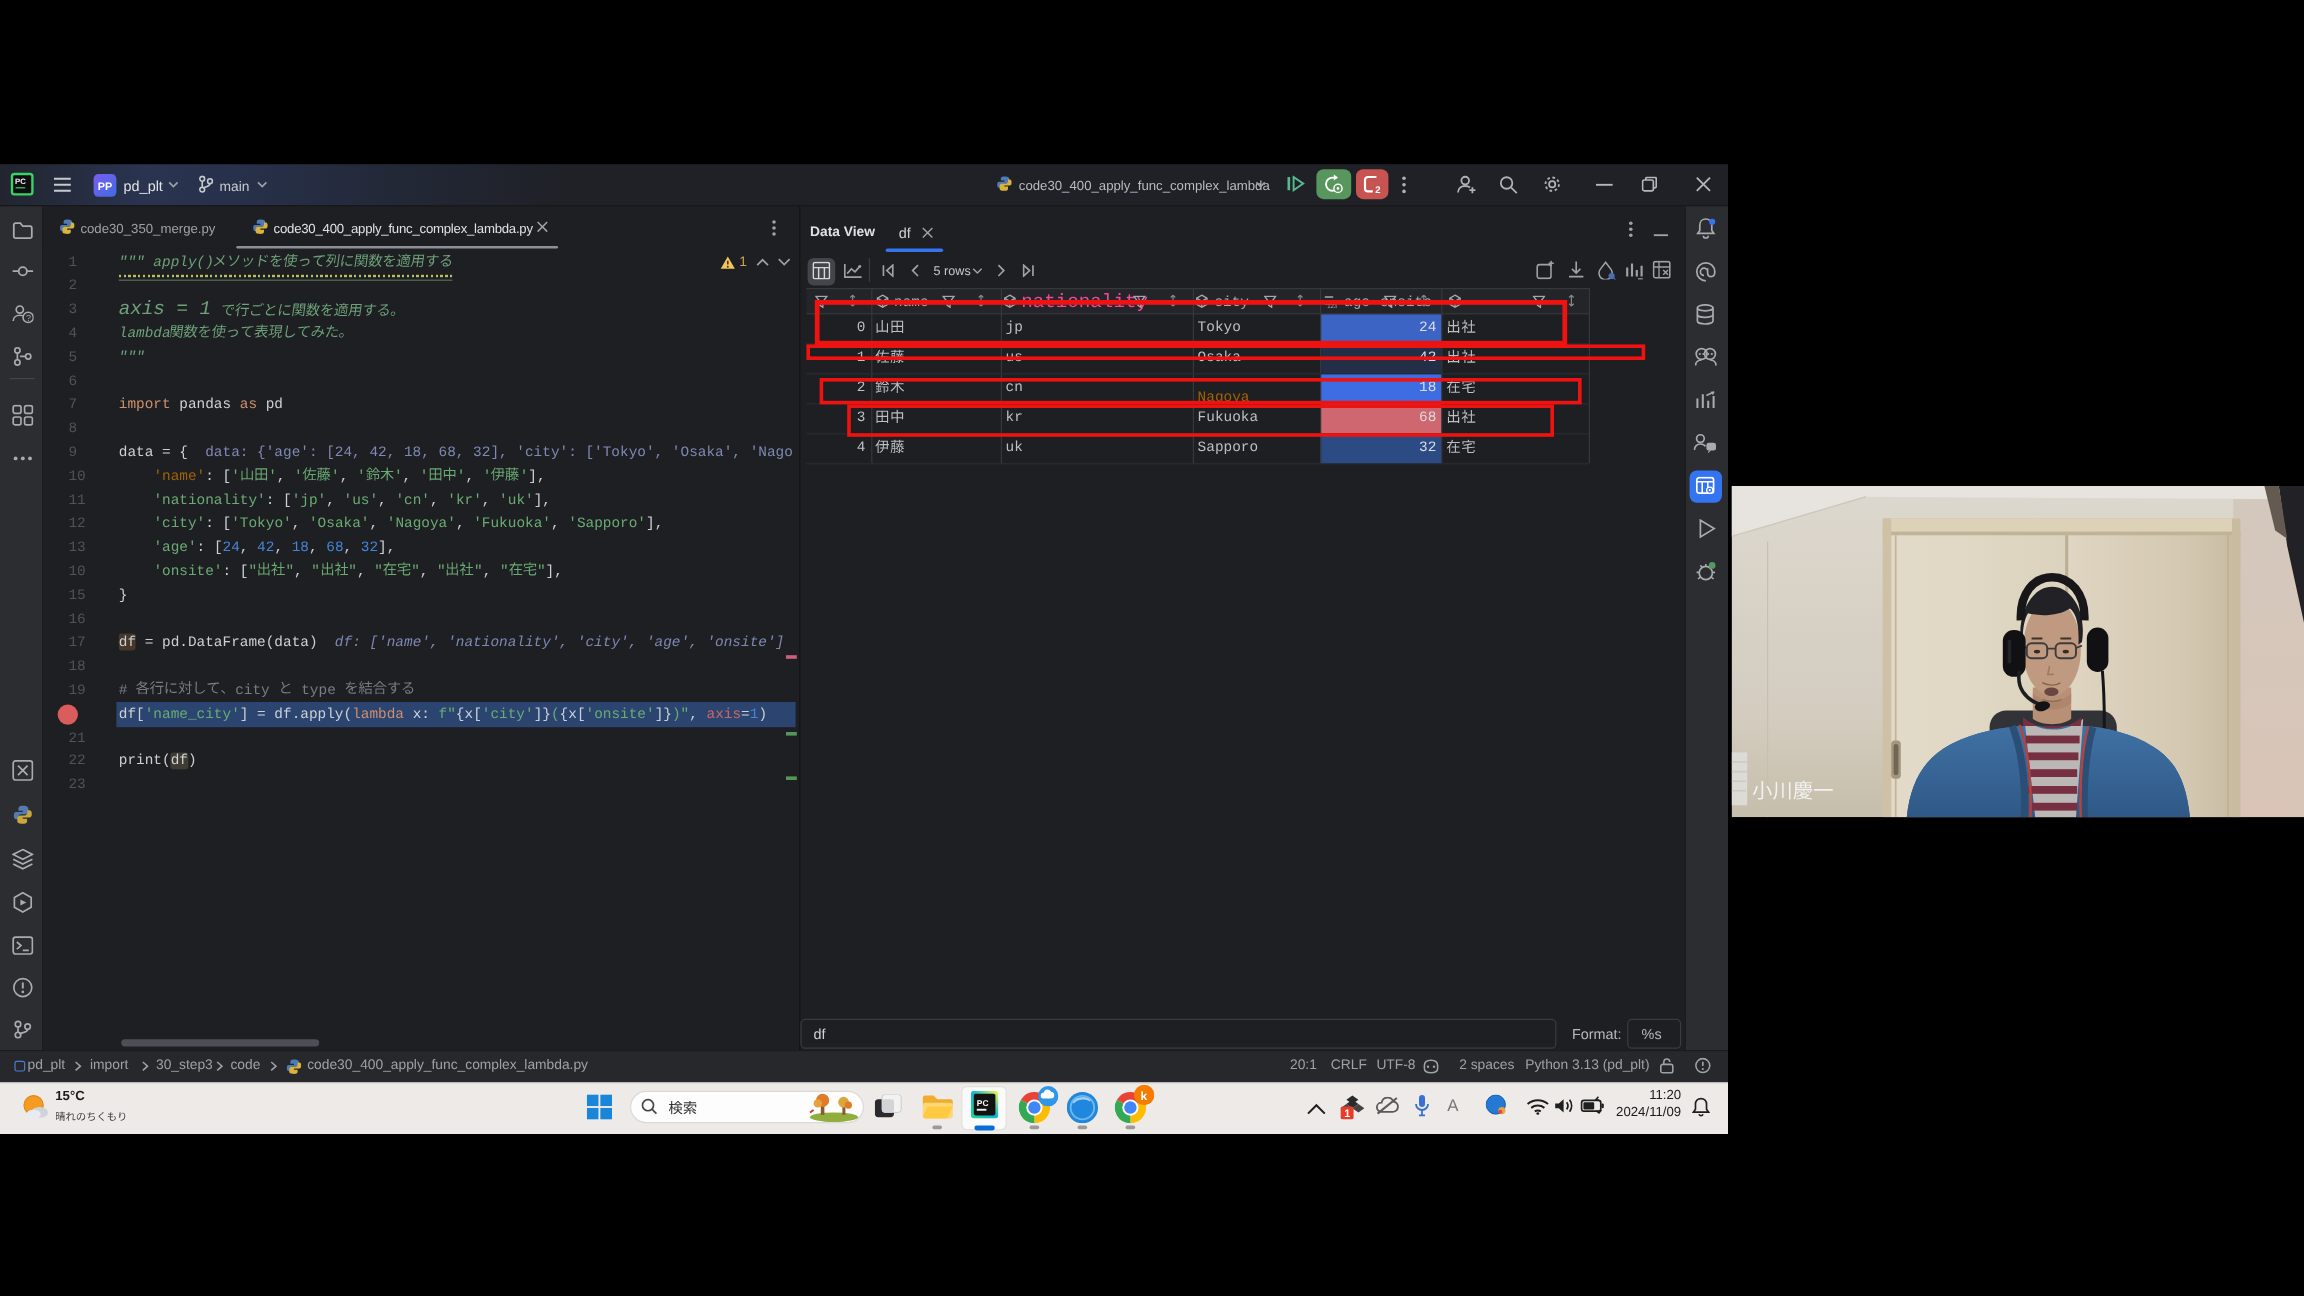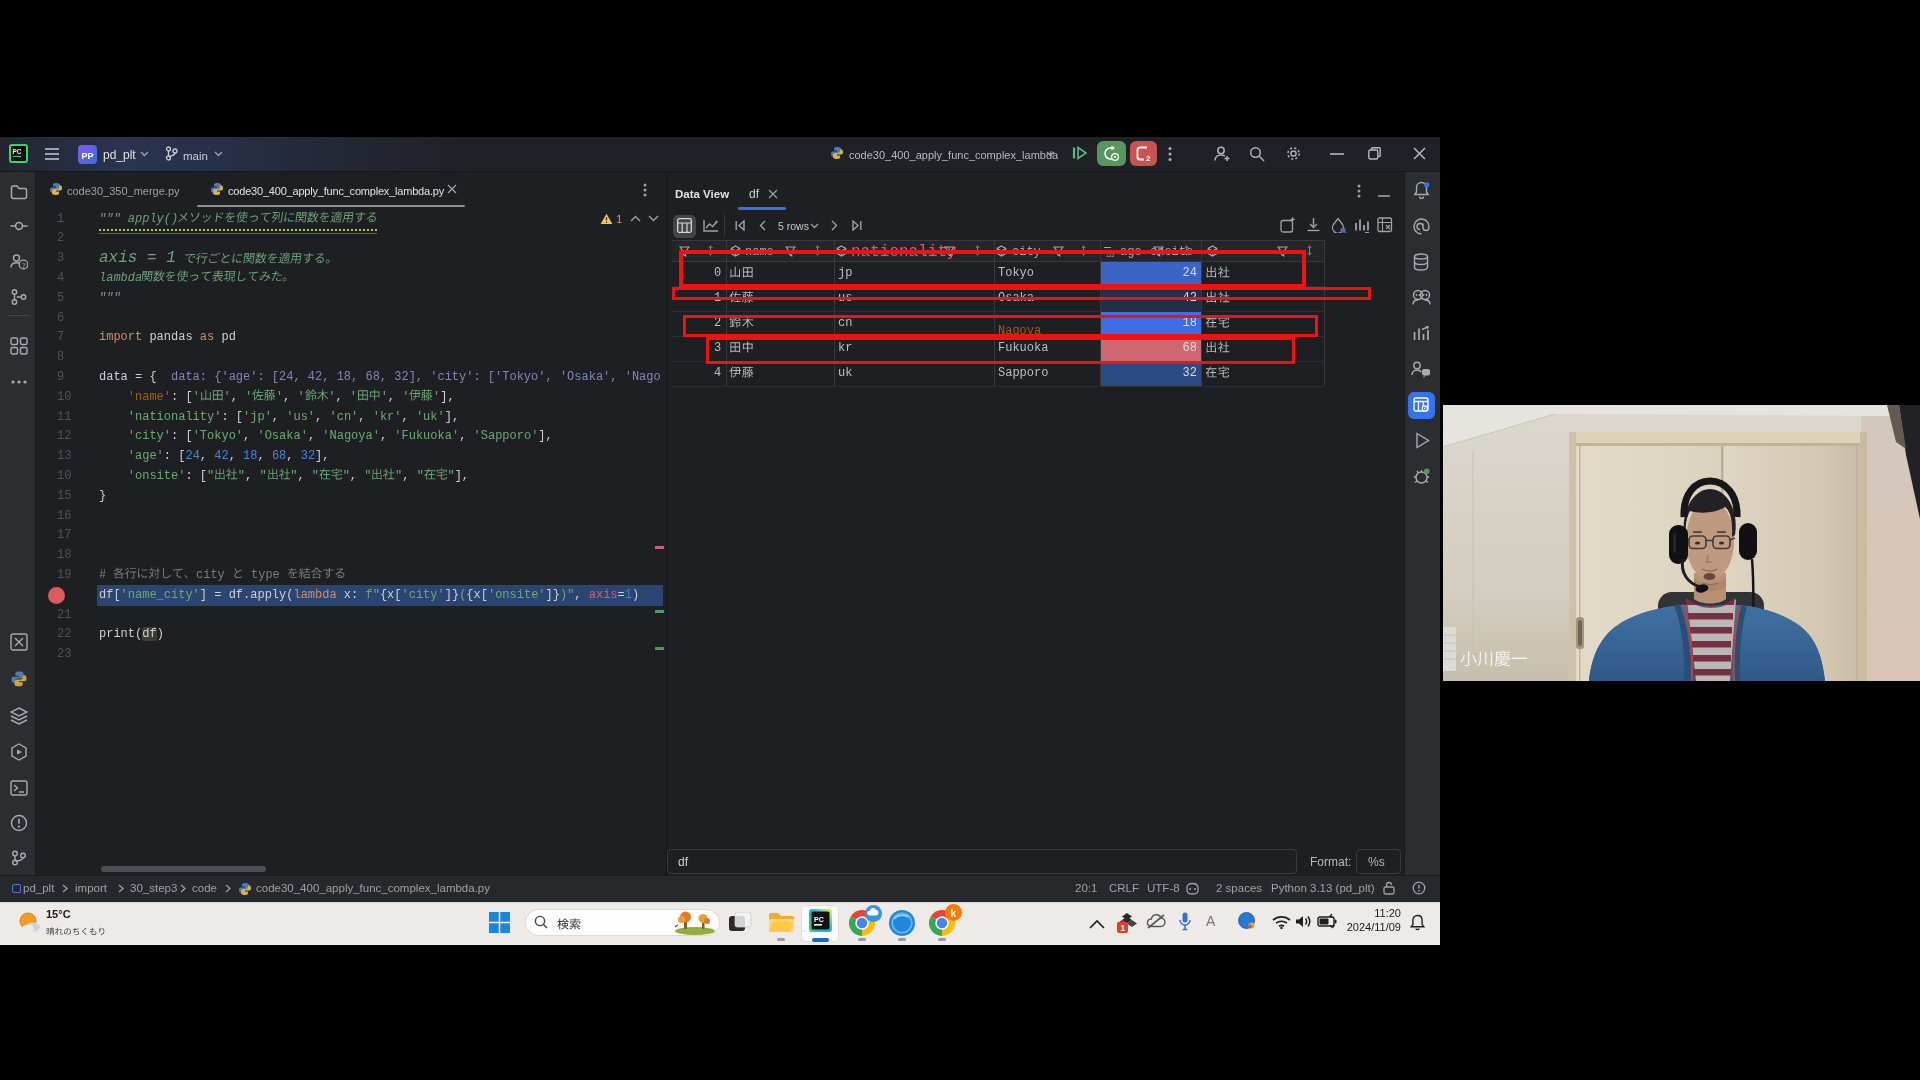--- a/index.html
+++ b/index.html
@@ -228,20 +228,21 @@
       </svg><span style="color:#6aab73;">"</span><span style="color:#ccd0d6;">, </span><span style="color:#6aab73;">"</span><svg style="width:23.6px;height:12px;vertical-align:-1.4px" viewBox="0 0 23.6 12">
         <path d="M1.7 1.6V5.8H5.4V9.9H2.2V6.5H1.3V11.5H2.2V10.8H9.7V11.5H10.6V6.5H9.7V9.9H6.3V5.8H10.1V1.6H9.2V4.9H6.3V0.5H5.4V4.9H2.6V1.6Z M19.6 0.6V4.4H17V5.3H19.6V10.3H16.6V11.2H23.4V10.3H20.5V5.3H23.1V4.4H20.5V0.6ZM14.3 0.5V2.7H12.4V3.6H15.7C14.9 5.2 13.4 6.7 12 7.5C12.1 7.7 12.3 8.1 12.4 8.3C13 7.9 13.7 7.4 14.3 6.8V11.5H15.2V6.5C15.7 7 16.4 7.7 16.7 8.1L17.2 7.3C16.9 7.1 15.9 6.1 15.3 5.7C15.9 4.9 16.5 4 16.9 3L16.4 2.7L16.2 2.7H15.2V0.5Z" fill="#6aab73"></path>
       </svg><span style="color:#6aab73;">"</span><span style="color:#ccd0d6;">, </span><span style="color:#6aab73;">"</span><svg style="width:23.6px;height:12px;vertical-align:-1.4px" viewBox="0 0 23.6 12">
         <path d="M4.6 0.5C4.4 1.1 4.2 1.7 4 2.3H0.7V3.2H3.6C2.8 4.7 1.7 6.2 0.4 7.1C0.5 7.3 0.7 7.7 0.8 8C1.3 7.6 1.8 7.2 2.2 6.7V11.5H3.1V5.7C3.7 4.9 4.2 4.1 4.6 3.2H11.2V2.3H5C5.2 1.8 5.4 1.2 5.5 0.7ZM7.1 3.8V6.1H4.4V7H7.1V10.4H3.9V11.2H11.2V10.4H8V7H10.7V6.1H8V3.8Z M12.3 7.4 12.4 8.2 16.7 7.7V10C16.7 11.1 17.1 11.5 18.5 11.5C18.8 11.5 20.9 11.5 21.2 11.5C22.5 11.5 22.8 10.9 22.9 9.1C22.6 9.1 22.2 8.9 22 8.7C21.9 10.3 21.8 10.6 21.1 10.6C20.7 10.6 18.9 10.6 18.5 10.6C17.8 10.6 17.6 10.5 17.6 10V7.6L23 7L22.9 6.2L17.6 6.8V4.9C18.8 4.6 20 4.3 20.9 3.9L20.1 3.2C18.6 3.9 15.9 4.4 13.5 4.8C13.6 5 13.7 5.4 13.8 5.6C14.7 5.4 15.7 5.3 16.7 5.1V6.9ZM12.7 1.7V4.3H13.6V2.6H21.8V4.3H22.8V1.7H18.1V0.5H17.2V1.7Z" fill="#6aab73"></path>
       </svg><span style="color:#6aab73;">"</span><span style="color:#ccd0d6;">, </span><span style="color:#6aab73;">"</span><svg style="width:23.6px;height:12px;vertical-align:-1.4px" viewBox="0 0 23.6 12">
         <path d="M1.7 1.6V5.8H5.4V9.9H2.2V6.5H1.3V11.5H2.2V10.8H9.7V11.5H10.6V6.5H9.7V9.9H6.3V5.8H10.1V1.6H9.2V4.9H6.3V0.5H5.4V4.9H2.6V1.6Z M19.6 0.6V4.4H17V5.3H19.6V10.3H16.6V11.2H23.4V10.3H20.5V5.3H23.1V4.4H20.5V0.6ZM14.3 0.5V2.7H12.4V3.6H15.7C14.9 5.2 13.4 6.7 12 7.5C12.1 7.7 12.3 8.1 12.4 8.3C13 7.9 13.7 7.4 14.3 6.8V11.5H15.2V6.5C15.7 7 16.4 7.7 16.7 8.1L17.2 7.3C16.9 7.1 15.9 6.1 15.3 5.7C15.9 4.9 16.5 4 16.9 3L16.4 2.7L16.2 2.7H15.2V0.5Z" fill="#6aab73"></path>
       </svg><span style="color:#6aab73;">"</span><span style="color:#ccd0d6;">, </span><span style="color:#6aab73;">"</span><svg style="width:23.6px;height:12px;vertical-align:-1.4px" viewBox="0 0 23.6 12">
         <path d="M4.6 0.5C4.4 1.1 4.2 1.7 4 2.3H0.7V3.2H3.6C2.8 4.7 1.7 6.2 0.4 7.1C0.5 7.3 0.7 7.7 0.8 8C1.3 7.6 1.8 7.2 2.2 6.7V11.5H3.1V5.7C3.7 4.9 4.2 4.1 4.6 3.2H11.2V2.3H5C5.2 1.8 5.4 1.2 5.5 0.7ZM7.1 3.8V6.1H4.4V7H7.1V10.4H3.9V11.2H11.2V10.4H8V7H10.7V6.1H8V3.8Z M12.3 7.4 12.4 8.2 16.7 7.7V10C16.7 11.1 17.1 11.5 18.5 11.5C18.8 11.5 20.9 11.5 21.2 11.5C22.5 11.5 22.8 10.9 22.9 9.1C22.6 9.1 22.2 8.9 22 8.7C21.9 10.3 21.8 10.6 21.1 10.6C20.7 10.6 18.9 10.6 18.5 10.6C17.8 10.6 17.6 10.5 17.6 10V7.6L23 7L22.9 6.2L17.6 6.8V4.9C18.8 4.6 20 4.3 20.9 3.9L20.1 3.2C18.6 3.9 15.9 4.4 13.5 4.8C13.6 5 13.7 5.4 13.8 5.6C14.7 5.4 15.7 5.3 16.7 5.1V6.9ZM12.7 1.7V4.3H13.6V2.6H21.8V4.3H22.8V1.7H18.1V0.5H17.2V1.7Z" fill="#6aab73"></path>
       </svg><span style="color:#6aab73;">"</span><span style="color:#ccd0d6;">],</span></div>
     <div class="a mono" style="left:99px;top:486.8px;height:19.8px;line-height:19.8px;font-size:12px;white-space:pre"><span style="color:#ccd0d6;">}</span></div>
+    <div class="a mono" style="left:99px;top:526.4px;height:19.8px;line-height:19.8px;font-size:12px;white-space:pre"><span style="color:#ccd0d6;background:#463729;border-radius:2px;">df</span><span style="color:#ccd0d6;"> = pd.DataFrame(data)  </span><span style="color:#7d89b5;font-style:italic;">df: ['name', 'nationality', 'city', 'age', 'onsite']</span></div>
     <div class="a mono" style="left:99px;top:566.0px;height:19.8px;line-height:19.8px;font-size:12px;white-space:pre"><span style="color:#787c83;"># </span><svg style="width:82.6px;height:12px;vertical-align:-1.4px" viewBox="0 0 82.6 12">
         <path d="M2.3 7.2V11.6H3.2V11H8.5V11.5H9.5V7.2ZM3.2 10.2V8.1H8.5V10.2ZM4.4 0.4C3.5 1.9 2.1 3.2 0.6 4C0.8 4.2 1.1 4.5 1.3 4.7C1.9 4.3 2.6 3.8 3.2 3.2C3.7 3.9 4.4 4.4 5.1 5C3.6 5.8 1.8 6.4 0.2 6.7C0.4 6.9 0.6 7.3 0.7 7.5C2.4 7.1 4.3 6.5 6 5.5C7.5 6.4 9.2 7.1 10.9 7.5C11.1 7.2 11.3 6.9 11.5 6.7C9.9 6.3 8.2 5.8 6.8 5C8 4.2 9 3.2 9.8 2.1L9.1 1.7L9 1.7H4.5C4.8 1.4 5 1 5.3 0.7ZM3.8 2.6 3.8 2.5H8.3C7.7 3.3 6.9 3.9 6 4.5C5.1 3.9 4.3 3.3 3.8 2.6Z M16.9 1.2V2.1H22.8V1.2ZM14.9 0.5C14.3 1.3 13.1 2.4 12.1 3.1C12.3 3.3 12.5 3.6 12.6 3.8C13.7 3 15 1.9 15.8 0.8ZM16.4 4.5V5.4H20.4V10.4C20.4 10.5 20.4 10.6 20.1 10.6C19.9 10.6 19.1 10.6 18.2 10.6C18.4 10.9 18.5 11.2 18.5 11.5C19.7 11.5 20.4 11.5 20.8 11.4C21.2 11.2 21.3 10.9 21.3 10.4V5.4H23.2V4.5ZM15.4 3C14.6 4.4 13.2 5.8 12 6.7C12.2 6.9 12.5 7.3 12.6 7.5C13.1 7.1 13.5 6.7 14 6.2V11.6H14.9V5.2C15.4 4.6 15.9 4 16.2 3.4Z M29 2.5V3.4C30.3 3.6 32.6 3.6 33.9 3.4V2.4C32.7 2.6 30.3 2.7 29 2.5ZM29.4 7.3 28.6 7.3C28.4 7.8 28.4 8.3 28.4 8.7C28.4 9.8 29.3 10.5 31.3 10.5C32.5 10.5 33.5 10.4 34.3 10.2L34.3 9.2C33.3 9.4 32.4 9.5 31.3 9.5C29.7 9.5 29.3 9 29.3 8.4C29.3 8.1 29.3 7.8 29.4 7.3ZM26.7 1.5 25.6 1.4C25.6 1.7 25.6 2 25.5 2.3C25.4 3.3 25 5.3 25 7.1C25 8.7 25.2 10.1 25.4 11L26.3 10.9C26.3 10.8 26.3 10.6 26.3 10.5C26.2 10.3 26.3 10.1 26.3 9.9C26.4 9.4 26.9 8.1 27.2 7.2L26.7 6.9C26.5 7.4 26.2 8.1 26 8.6C25.9 8 25.9 7.5 25.9 6.9C25.9 5.6 26.2 3.4 26.5 2.3C26.5 2.1 26.6 1.7 26.7 1.5Z M41.3 5.8C41.9 6.7 42.4 7.8 42.6 8.5L43.4 8.1C43.2 7.4 42.6 6.3 42.1 5.5ZM44.5 0.5V3.4H41.2V4.2H44.5V10.3C44.5 10.5 44.4 10.6 44.2 10.6C44 10.6 43.3 10.6 42.6 10.6C42.7 10.8 42.8 11.3 42.9 11.5C43.9 11.5 44.5 11.5 44.9 11.3C45.2 11.2 45.4 10.9 45.4 10.3V4.2H46.8V3.4H45.4V0.5ZM38.3 0.5V2.5H36V3.3H41.6V2.5H39.1V0.5ZM39.6 3.6C39.5 4.7 39.2 5.8 38.9 6.7C38.3 5.9 37.6 5.2 37 4.5L36.3 5C37.1 5.8 37.8 6.7 38.5 7.6C37.8 8.9 36.9 10 35.7 10.7C35.9 10.9 36.2 11.2 36.3 11.4C37.5 10.6 38.4 9.6 39 8.4C39.5 9 39.8 9.6 40.1 10.2L40.8 9.5C40.5 8.9 40 8.2 39.5 7.5C39.9 6.4 40.3 5.1 40.5 3.7Z M51.2 1.2 50 1.2C50 1.5 50.1 2 50.1 2.4C50.1 3.7 49.9 6.7 49.9 8.5C49.9 10.5 51.1 11.2 52.9 11.2C55.5 11.2 57 9.7 57.9 8.5L57.2 7.7C56.3 9 55.1 10.2 52.9 10.2C51.8 10.2 50.9 9.7 50.9 8.4C50.9 6.6 51 3.8 51.1 2.4C51.1 2 51.1 1.6 51.2 1.2Z M59.9 2.6 60 3.6C61.3 3.4 64.4 3.1 65.7 2.9C64.6 3.6 63.4 5.1 63.4 7C63.4 9.7 66 10.8 68.2 10.9L68.5 9.9C66.6 9.9 64.4 9.1 64.4 6.8C64.4 5.4 65.4 3.5 67.1 3C67.7 2.8 68.8 2.8 69.5 2.8V1.8C68.7 1.9 67.6 1.9 66.2 2C64 2.2 61.8 2.4 61 2.5C60.8 2.6 60.4 2.6 59.9 2.6Z M74 11.2 74.8 10.5C74 9.7 73 8.6 72.1 7.9L71.3 8.6C72.2 9.3 73.2 10.3 74 11.2Z" fill="#787c83"></path>
       </svg><span style="color:#787c83;">city </span><svg style="width:11.8px;height:12px;vertical-align:-1.4px" viewBox="0 0 11.8 12">
         <path d="M3.6 1.2 2.6 1.6C3.2 2.9 3.8 4.3 4.4 5.3C3.1 6.2 2.3 7.2 2.3 8.4C2.3 10.2 3.9 10.9 6.2 10.9C7.7 10.9 9.1 10.8 10 10.6V9.5C9.1 9.8 7.5 9.9 6.2 9.9C4.3 9.9 3.3 9.3 3.3 8.3C3.3 7.4 4 6.6 5.1 5.9C6.3 5.1 7.9 4.3 8.7 3.9C9.1 3.7 9.4 3.6 9.7 3.4L9.1 2.5C8.9 2.7 8.6 2.9 8.3 3.1C7.6 3.5 6.3 4.1 5.2 4.8C4.7 3.8 4.1 2.5 3.6 1.2Z" fill="#787c83"></path>
       </svg><span style="color:#787c83;"> type </span><svg style="width:59.0px;height:12px;vertical-align:-1.4px" viewBox="0 0 59.0 12">
         <path d="M10.5 5.3 10.1 4.4C9.8 4.5 9.5 4.7 9.1 4.8C8.5 5.1 7.7 5.4 6.9 5.8C6.7 5.1 6.1 4.7 5.3 4.7C4.8 4.7 4.1 4.9 3.7 5.2C4.1 4.6 4.5 3.9 4.7 3.3C6 3.3 7.5 3.2 8.7 3L8.7 2.1C7.6 2.3 6.3 2.4 5.1 2.5C5.3 1.9 5.3 1.4 5.4 1.1L4.4 1C4.4 1.4 4.3 2 4.1 2.5L3.3 2.5C2.8 2.5 2 2.4 1.3 2.4V3.3C2 3.3 2.8 3.3 3.3 3.3H3.8C3.4 4.3 2.6 5.5 1 7L1.9 7.6C2.3 7.1 2.6 6.7 2.9 6.4C3.5 5.9 4.3 5.5 5 5.5C5.6 5.5 6 5.7 6.1 6.2C4.7 7 3.3 7.8 3.3 9.3C3.3 10.7 4.7 11.1 6.4 11.1C7.4 11.1 8.7 11 9.7 10.9L9.7 9.9C8.6 10.1 7.3 10.2 6.4 10.2C5.2 10.2 4.2 10.1 4.2 9.1C4.2 8.3 5 7.7 6.1 7.1C6.1 7.7 6.1 8.5 6.1 9H7L7 6.7C7.9 6.3 8.7 5.9 9.4 5.7C9.7 5.5 10.2 5.4 10.5 5.3Z M15.4 7.5C15.7 8.2 16.1 9.2 16.2 9.9L16.9 9.6C16.8 9 16.4 8 16.1 7.3ZM12.8 7.3C12.6 8.4 12.4 9.5 12 10.2C12.2 10.3 12.6 10.4 12.7 10.5C13.1 9.8 13.4 8.6 13.6 7.5ZM17.1 4.8V5.6H23V4.8H20.4V3H23.2V2.2H20.4V0.5H19.5V2.2H16.7V3H19.5V4.8ZM17.4 6.9V11.5H18.3V10.9H21.8V11.5H22.6V6.9ZM18.3 10.1V7.8H21.8V10.1ZM12.1 5.8 12.2 6.7 14.2 6.6V11.5H15V6.5L16 6.4C16.1 6.7 16.2 6.9 16.3 7.1L17 6.8C16.8 6.1 16.3 5.1 15.8 4.3L15.1 4.6C15.3 5 15.5 5.3 15.7 5.7L13.8 5.8C14.6 4.8 15.6 3.3 16.3 2.2L15.5 1.8C15.2 2.5 14.7 3.3 14.2 4.1C14 3.8 13.8 3.5 13.5 3.2C13.9 2.6 14.4 1.6 14.8 0.8L14 0.5C13.8 1.2 13.4 2.1 13 2.7L12.6 2.4L12.2 3C12.7 3.5 13.4 4.2 13.7 4.8C13.5 5.1 13.2 5.5 12.9 5.8Z M26.5 4.4V5.2H32.5V4.4ZM29.5 1.4C30.6 2.9 32.7 4.6 34.6 5.6C34.7 5.4 35 5 35.2 4.8C33.3 4 31.2 2.3 29.9 0.5H29C28 2.1 26 3.9 23.9 5C24.1 5.2 24.4 5.5 24.5 5.7C26.5 4.6 28.5 2.9 29.5 1.4ZM25.9 6.7V11.5H26.7V11H32.3V11.5H33.2V6.7ZM26.7 10.2V7.5H32.3V10.2Z M42.1 6.1C42.2 7.2 41.8 7.8 41.1 7.8C40.4 7.8 39.8 7.3 39.8 6.6C39.8 5.8 40.4 5.3 41 5.3C41.5 5.3 41.9 5.6 42.1 6.1ZM36.5 2.7 36.5 3.6C38 3.5 40 3.5 41.8 3.4L41.9 4.7C41.6 4.6 41.3 4.5 41 4.5C39.9 4.5 38.9 5.4 38.9 6.6C38.9 7.9 39.9 8.6 40.9 8.6C41.3 8.6 41.7 8.5 41.9 8.3C41.5 9.4 40.4 10.1 38.8 10.4L39.6 11.2C42.4 10.4 43.2 8.6 43.2 6.9C43.2 6.3 43 5.8 42.8 5.4L42.8 3.4H42.9C44.7 3.4 45.8 3.5 46.4 3.5L46.4 2.6C45.9 2.6 44.4 2.6 42.9 2.6H42.8L42.8 1.8C42.8 1.7 42.8 1.2 42.8 1.1H41.7C41.7 1.2 41.8 1.5 41.8 1.8L41.8 2.6C40 2.6 37.8 2.7 36.5 2.7Z M54.1 10.2C53.8 10.2 53.4 10.2 53.1 10.2C52.2 10.2 51.5 9.9 51.5 9.3C51.5 8.9 51.9 8.5 52.5 8.5C53.4 8.5 54 9.2 54.1 10.2ZM50 1.7 50 2.7C50.2 2.7 50.5 2.7 50.8 2.6C51.4 2.6 53.8 2.5 54.5 2.5C53.8 3 52.3 4.3 51.7 4.8C51 5.4 49.4 6.7 48.4 7.5L49.1 8.2C50.7 6.7 51.7 5.8 53.7 5.8C55.3 5.8 56.4 6.7 56.4 7.9C56.4 8.9 55.9 9.6 54.9 9.9C54.8 8.8 54 7.8 52.5 7.8C51.3 7.8 50.6 8.5 50.6 9.4C50.6 10.4 51.6 11.1 53.2 11.1C55.8 11.1 57.4 9.8 57.4 7.9C57.4 6.3 55.9 5.1 54 5.1C53.4 5.1 52.8 5.1 52.3 5.3C53.2 4.5 54.9 3.2 55.5 2.7C55.7 2.5 55.9 2.4 56.1 2.2L55.6 1.5C55.5 1.5 55.3 1.6 54.9 1.6C54.3 1.7 51.4 1.8 50.8 1.8C50.6 1.8 50.2 1.8 50 1.7Z" fill="#787c83"></path>
       </svg></div>
     <div class="a mono" style="left:99px;top:585.8px;height:19.8px;line-height:19.8px;font-size:12px;white-space:pre"><span style="color:#ccd0d6;">df[</span><span style="color:#6aab73;">'name_city'</span><span style="color:#ccd0d6;">] = df.apply(</span><span style="color:#cf8e6d;">lambda</span><span style="color:#ccd0d6;"> x: </span><span style="color:#6aab73;">f"</span><span style="color:#ccd0d6;">{x[</span><span style="color:#6aab73;">'city'</span><span style="color:#ccd0d6;">]}</span><span style="color:#6aab73;">(</span><span style="color:#ccd0d6;">{x[</span><span style="color:#6aab73;">'onsite'</span><span style="color:#ccd0d6;">]}</span><span style="color:#6aab73;">)"</span><span style="color:#ccd0d6;">, </span><span style="color:#cc6666;">axis</span><span style="color:#ccd0d6;">=</span><span style="color:#4585d6;">1</span><span style="color:#ccd0d6;">)</span></div>
     <div class="a mono" style="left:99px;top:625.4px;height:19.8px;line-height:19.8px;font-size:12px;white-space:pre"><span style="color:#ccd0d6;">print(</span><span style="color:#ccd0d6;background:#3e3c33;border-radius:2px;">df</span><span style="color:#ccd0d6;">)</span></div>
     <div class="a" style="left:99px;top:228.5px;width:278px;height:2px;background:repeating-linear-gradient(90deg,#b8bf5e 0 2px,transparent 2px 4px)"></div>

